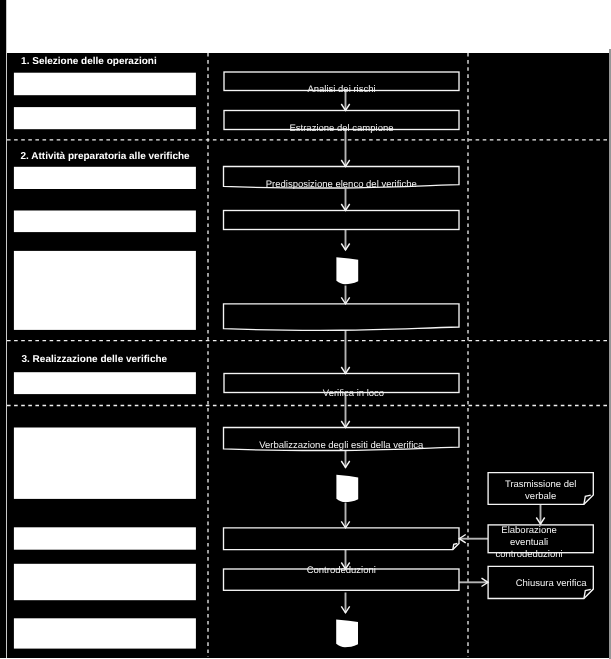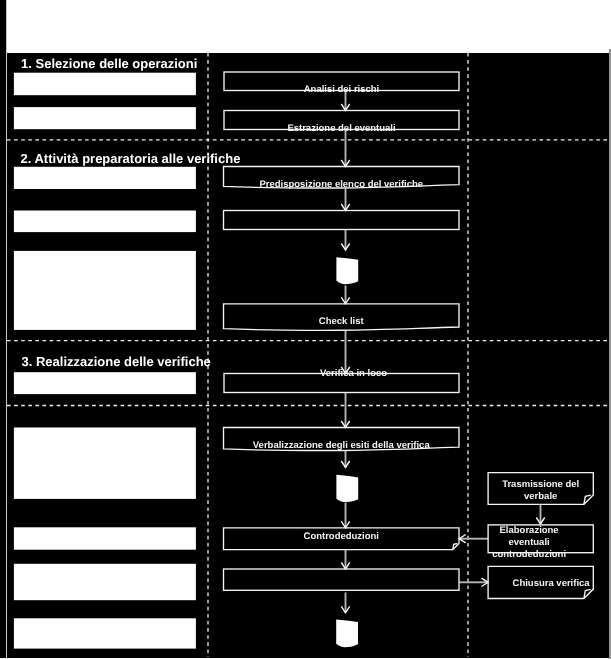--- a/index.html
+++ b/index.html
@@ -6,23 +6,23 @@
   body{width:611px;height:659px;font-family:"Liberation Sans",sans-serif;overflow:hidden;
         -webkit-font-smoothing:antialiased;text-rendering:geometricPrecision;}
   #root{position:relative;width:611px;height:659px;background:#ffffff;}
   #page-body{position:absolute;left:0;top:0;width:608.6px;height:657.7px;background:#000000;}
   #header-band{position:absolute;left:6.6px;top:0;width:602px;height:52.6px;background:#ffffff;}
   svg#flow{position:absolute;left:0;top:0;width:611px;height:659px;display:block;}
   .dash{stroke:#f0f0f0;stroke-width:1.3;stroke-dasharray:3.6 3.5;fill:none;}
   .nodeshape{fill:none;stroke:#f5f5f5;stroke-width:1.35;}
   .conn{stroke:#b4b4b4;stroke-width:1.9;fill:none;}
   .arrowhead{stroke:#f5f5f5;stroke-width:1.4;fill:none;stroke-linejoin:miter;}
-  .lanelabel{position:absolute;font-weight:bold;font-size:13px;color:#ffffff;white-space:nowrap;}
+  .lanelabel{position:absolute;font-weight:bold;font-size:10px;color:#ffffff;white-space:nowrap;}
   .nodetext{position:absolute;color:#f2f2f2;font-size:9.5px;text-align:center;line-height:11.8px;
-             display:flex;align-items:center;justify-content:center;box-sizing:border-box;padding:18px 4px;font-weight:bold;}
+             display:flex;align-items:center;justify-content:center;box-sizing:border-box;padding:18px 4px;}
   #right-edge{position:absolute;left:608.6px;top:49px;width:2.4px;height:610px;background:#969696;}
   #left-rule{position:absolute;left:5.8px;top:0;width:1.1px;height:657.7px;background:#c8c8c8;}
 </style>
 </head>
 <body>
 
 <div id="root">
   <div id="page-body"></div>
   <div id="header-band"></div>
   <svg id="flow" viewBox="0 0 611 659" xmlns="http://www.w3.org/2000/svg">
@@ -133,22 +133,21 @@
     </g>
   </svg>
   <div id="left-rule"></div>
   <div id="right-edge"></div>
 
   <div class="lanelabel" style="left:21.1px;top:56.3px">1. Selezione delle operazioni</div>
   <div class="lanelabel" style="left:20.5px;top:151.1px">2. Attività preparatoria alle verifiche</div>
   <div class="lanelabel" style="left:21.5px;top:354.2px">3. Realizzazione delle verifiche</div>
 
   <div class="nodetext" style="left:224.0px;top:72.0px;width:235.0px;height:18.5px">Analisi dei rischi</div>
-  <div class="nodetext" style="left:224.0px;top:110.5px;width:235.0px;height:19.0px">Estrazione del eventuali</div>
+  <div class="nodetext" style="left:224.0px;top:110.5px;width:235.0px;height:19.0px">Estrazione del campione</div>
   <div class="nodetext" style="left:223.5px;top:166.5px;width:235.5px;height:16.5px">Predisposizione elenco del  verifiche</div>
-  <div class="nodetext" style="left:223.5px;top:303.8px;width:235.5px;height:21.5px">Check list</div>
-  <div class="nodetext" style="left:224.0px;top:356px;width:259px;height:19.0px">Verifica in loco</div>
+  <div class="nodetext" style="left:224.0px;top:376px;width:259px;height:19.0px">Verifica in loco</div>
   <div class="nodetext" style="left:223.5px;top:427.5px;width:235.5px;height:18.0px">Verbalizzazione degli esiti della verifica</div>
-  <div class="nodetext" style="left:223.5px;top:519px;width:235.5px;height:17.15px">Controdeduzioni</div>
+  <div class="nodetext" style="left:223.5px;top:553px;width:235.5px;height:17.15px">Controdeduzioni</div>
   <div class="nodetext" style="left:488.1px;top:472.6px;width:105.2px;height:24.65px">Trasmissione del verbale</div>
   <div class="nodetext" style="left:488.1px;top:524.9px;width:82px;height:27.8px">Elaborazione eventuali controdeduzioni</div>
   <div class="nodetext" style="left:488.1px;top:566.3px;width:126px;height:25.150000000000002px">Chiusura verifica</div>
 </div>
 
 </body></html>

